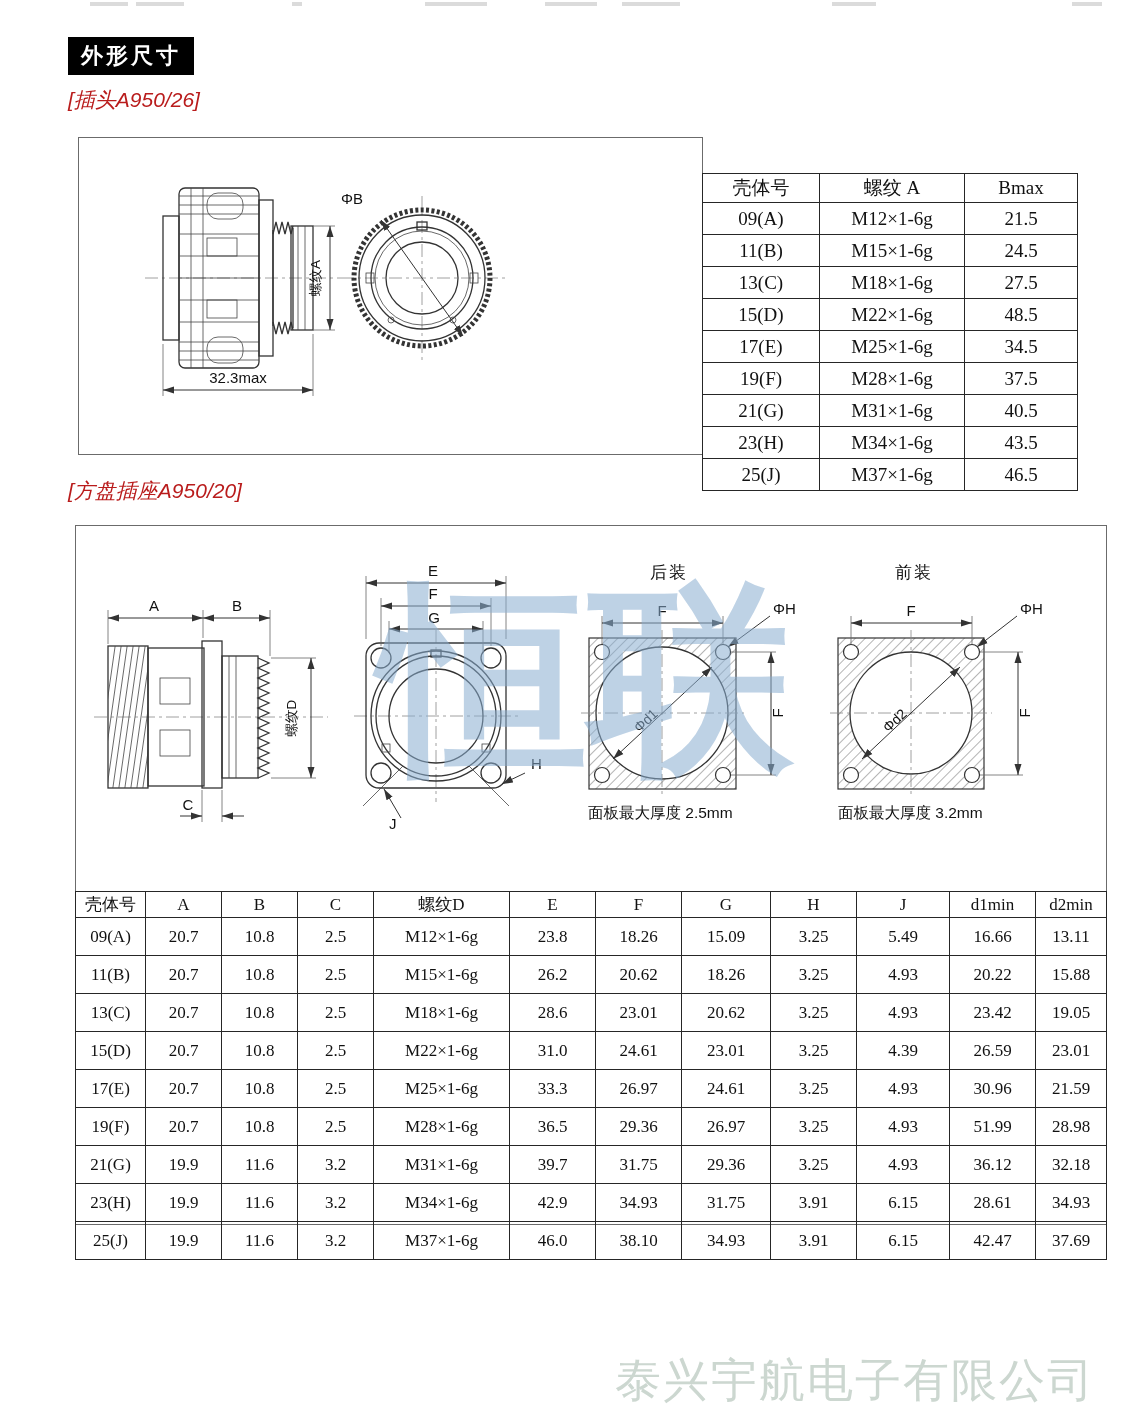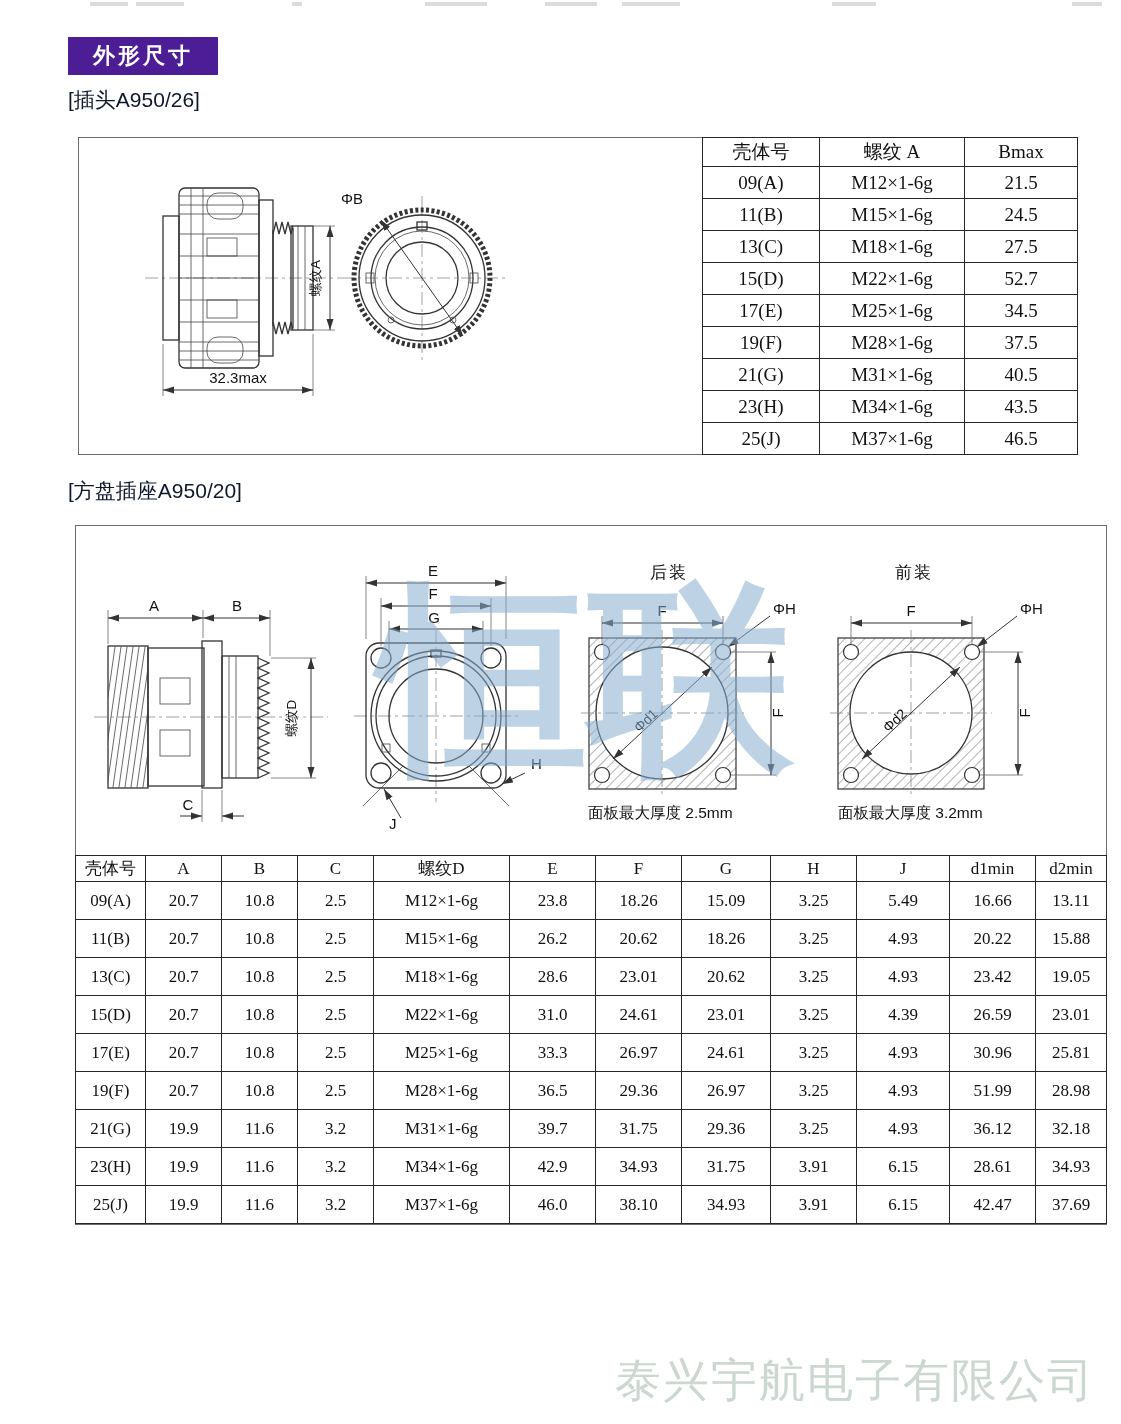--- a/index.html
+++ b/index.html
@@ -1,27 +1,27 @@
 <!DOCTYPE html>
 <html><head>
 <meta charset="utf-8">
 <style>
   html,body{margin:0;padding:0;background:#fff;}
   body{width:1121px;height:1424px;position:relative;overflow:hidden;
        font-family:"Liberation Sans",sans-serif;color:#222;}
   .frag{position:absolute;top:2px;height:4px;background:#bdbdbd;opacity:.55;}
-  .badge{position:absolute;left:68px;top:37px;background:#4c1d95;color:#fff;
-         font-size:22px;font-weight:bold;letter-spacing:3px;padding:4px 25px;}
-  .sec-label{position:absolute;left:68px;font-size:21px;color:#0f172a;}
+  .badge{position:absolute;left:68px;top:37px;background:#000000;color:#fff;
+         font-size:22px;font-weight:bold;letter-spacing:3px;padding:4px 13px;}
+  .sec-label{position:absolute;left:68px;font-size:21px;color:#b91c1c;font-style:italic;}
   #sec1-label{top:86px;}
   #sec2-label{top:477px;}
   .box1{position:absolute;left:78px;top:137px;width:623px;height:316px;border:1px solid #6b6b6b;}
   .box2{position:absolute;left:75px;top:525px;width:1030px;height:698px;border:1px solid #6b6b6b;}
   .box1 svg,.box2 svg{position:absolute;left:0;top:0;}
-  table{border-collapse:collapse;table-layout:fixed;background:transparent;}
+  table{border-collapse:collapse;table-layout:fixed;background:transparent;margin-top:36px;}
   td,th{border:1px solid #262626;text-align:center;vertical-align:middle;
         font-family:"Liberation Serif",serif;font-weight:normal;color:#111;
         overflow:hidden;white-space:nowrap;}
   .plug-table{position:absolute;left:702px;top:137px;width:368px;height:318px;font-size:19px;}
   .plug-table th{font-size:19px;}
   .plug-table th:nth-child(1),.plug-table td:nth-child(1){width:114px;}
   .plug-table th:nth-child(2),.plug-table td:nth-child(2){width:142px;}
   .plug-table th:nth-child(3),.plug-table td:nth-child(3){width:110px;}
   .dim-table{position:absolute;left:-1px;top:329px;width:1032px;height:369px;font-size:17px;}
   .dim-table th:nth-child(1),.dim-table td:nth-child(1){width:67px;}
@@ -152,21 +152,21 @@
         <td>24.5</td>
       </tr>
       <tr>
         <td>13(C)</td>
         <td>M18×1-6g</td>
         <td>27.5</td>
       </tr>
       <tr>
         <td>15(D)</td>
         <td>M22×1-6g</td>
-        <td>52.7</td>
+        <td>48.5</td>
       </tr>
       <tr>
         <td>17(E)</td>
         <td>M25×1-6g</td>
         <td>34.5</td>
       </tr>
       <tr>
         <td>19(F)</td>
         <td>M28×1-6g</td>
         <td>37.5</td>
@@ -418,21 +418,21 @@
           <td>20.7</td>
           <td>10.8</td>
           <td>2.5</td>
           <td>M25×1-6g</td>
           <td>33.3</td>
           <td>26.97</td>
           <td>24.61</td>
           <td>3.25</td>
           <td>4.93</td>
           <td>30.96</td>
-          <td>25.81</td>
+          <td>21.59</td>
         </tr>
         <tr>
           <td>19(F)</td>
           <td>20.7</td>
           <td>10.8</td>
           <td>2.5</td>
           <td>M28×1-6g</td>
           <td>36.5</td>
           <td>29.36</td>
           <td>26.97</td>

